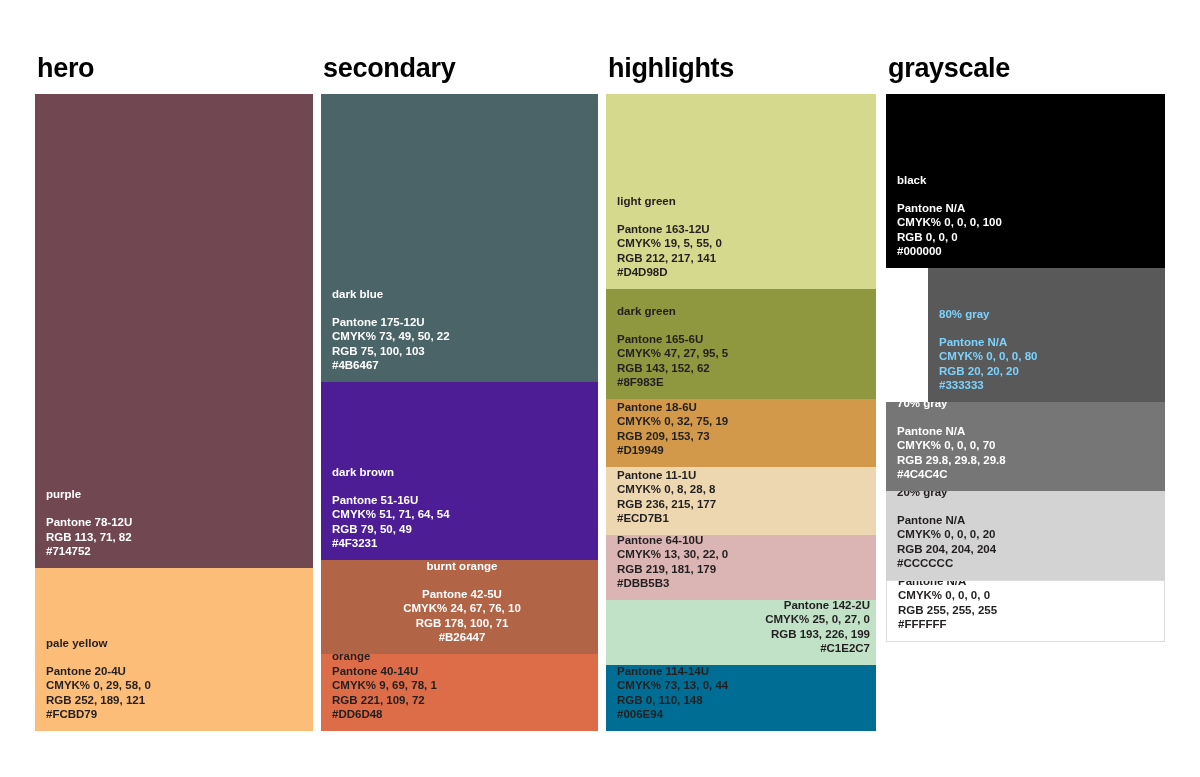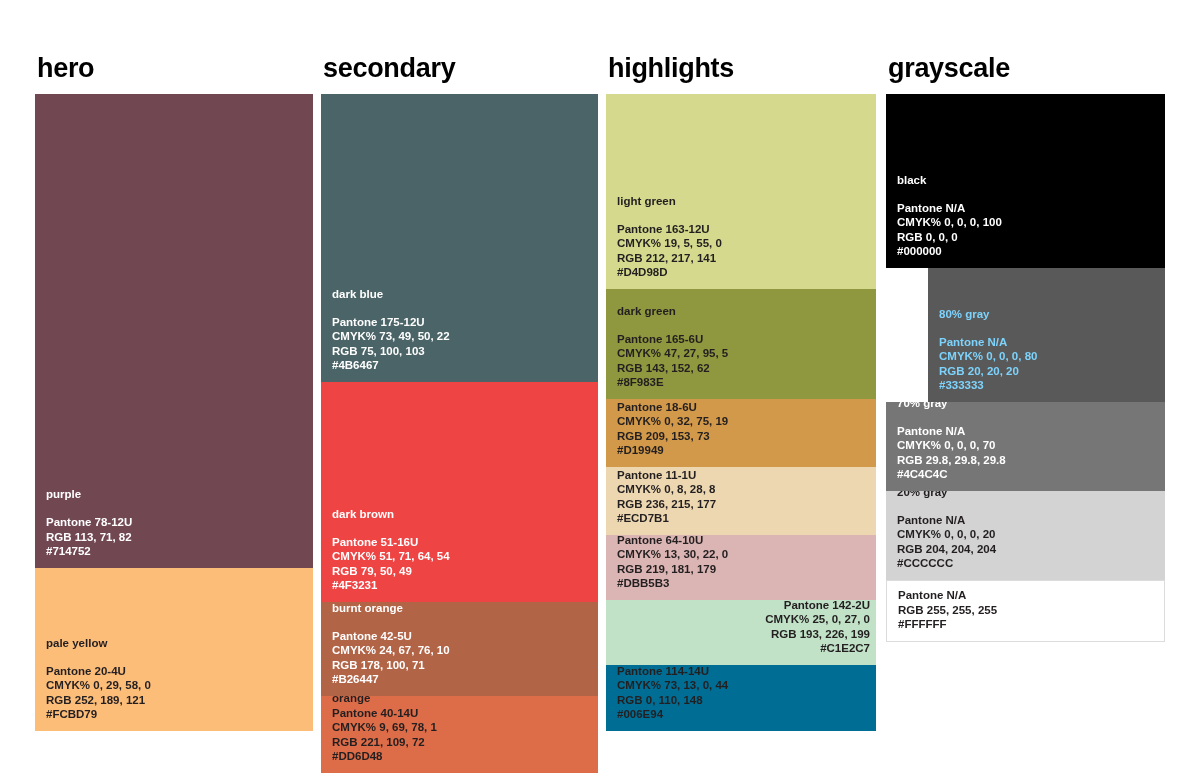--- a/index.html
+++ b/index.html
@@ -110,31 +110,31 @@
         <div class="swatch" style="height: 288px; background: rgb(75, 100, 103); color: rgb(255, 255, 255);">
           <div class="swatch-inner">
             <div class="swatch-name">dark blue</div>
             <div class="swatch-spacer"></div>
             <div class="swatch-specs">Pantone 175-12U</div>
             <div class="swatch-specs">CMYK% 73, 49, 50, 22</div>
             <div class="swatch-specs">RGB 75, 100, 103</div>
             <div class="swatch-specs">#4B6467</div>
           </div>
         </div>
-        <div class="swatch" style="height: 220px; background: #ef4444; color: rgb(255, 255, 255);">
+        <div class="swatch" style="height: 178px; background: #4c1d95; color: rgb(255, 255, 255);">
           <div class="swatch-inner">
             <div class="swatch-name">dark brown</div>
             <div class="swatch-spacer"></div>
             <div class="swatch-specs">Pantone 51-16U</div>
             <div class="swatch-specs">CMYK% 51, 71, 64, 54</div>
             <div class="swatch-specs">RGB 79, 50, 49</div>
             <div class="swatch-specs">#4F3231</div>
           </div>
         </div>
-        <div class="swatch" style="height: 94px; background: rgb(178, 100, 71); color: rgb(255, 255, 255);">
+        <div class="swatch" style="height: 94px; background: rgb(178, 100, 71); color: rgb(255, 255, 255); text-align: center;">
           <div class="swatch-inner">
             <div class="swatch-name">burnt orange</div>
             <div class="swatch-spacer"></div>
             <div class="swatch-specs">Pantone 42-5U</div>
             <div class="swatch-specs">CMYK% 24, 67, 76, 10</div>
             <div class="swatch-specs">RGB 178, 100, 71</div>
             <div class="swatch-specs">#B26447</div>
           </div>
         </div>
         <div class="swatch" style="height: 77px; background: rgb(221, 109, 72); color: rgb(35, 31, 32);">
@@ -254,19 +254,20 @@
             <div class="swatch-spacer"></div>
             <div class="swatch-specs">Pantone N/A</div>
             <div class="swatch-specs">CMYK% 0, 0, 0, 20</div>
             <div class="swatch-specs">RGB 204, 204, 204</div>
             <div class="swatch-specs">#CCCCCC</div>
           </div>
         </div>
         <div class="swatch bordered" style="height: 62px; background: rgb(255, 255, 255); color: rgb(35, 31, 32);">
           <div class="swatch-inner">
             <div class="swatch-specs">Pantone N/A</div>
+            <div class="swatch-specs">CMYK% 0, 0, 0, 0</div>
             <div class="swatch-specs">RGB 255, 255, 255</div>
             <div class="swatch-specs">#FFFFFF</div>
           </div>
         </div>
       </div>
     </div>
   </div>
 
 </body></html>

